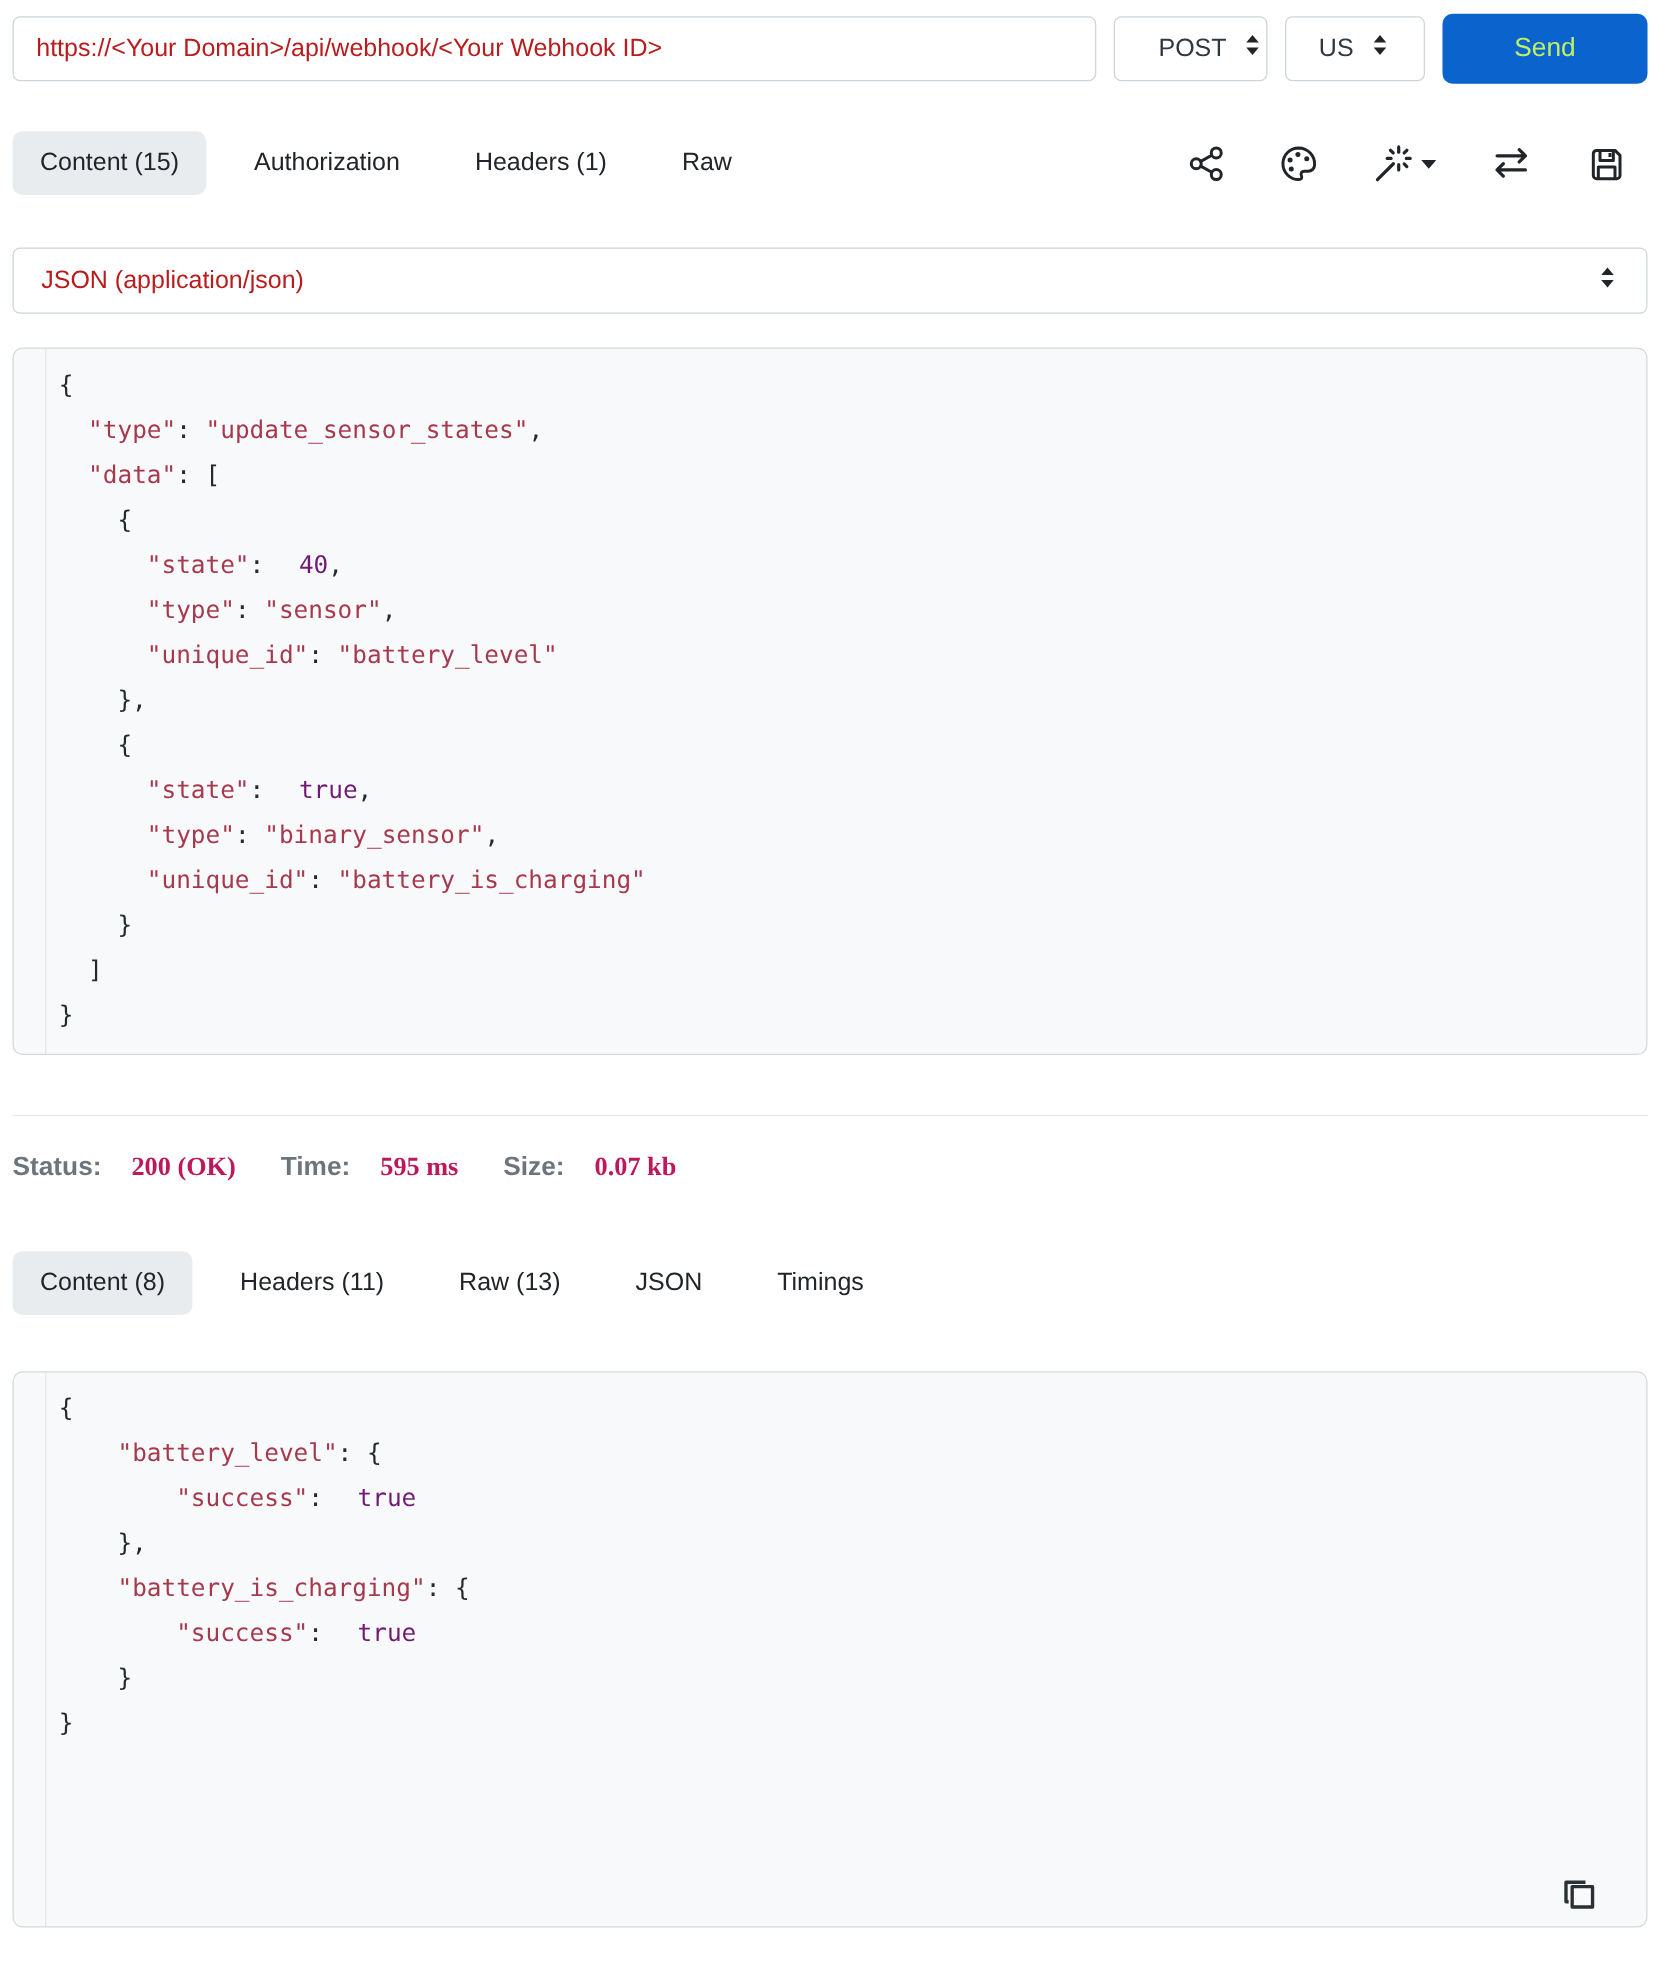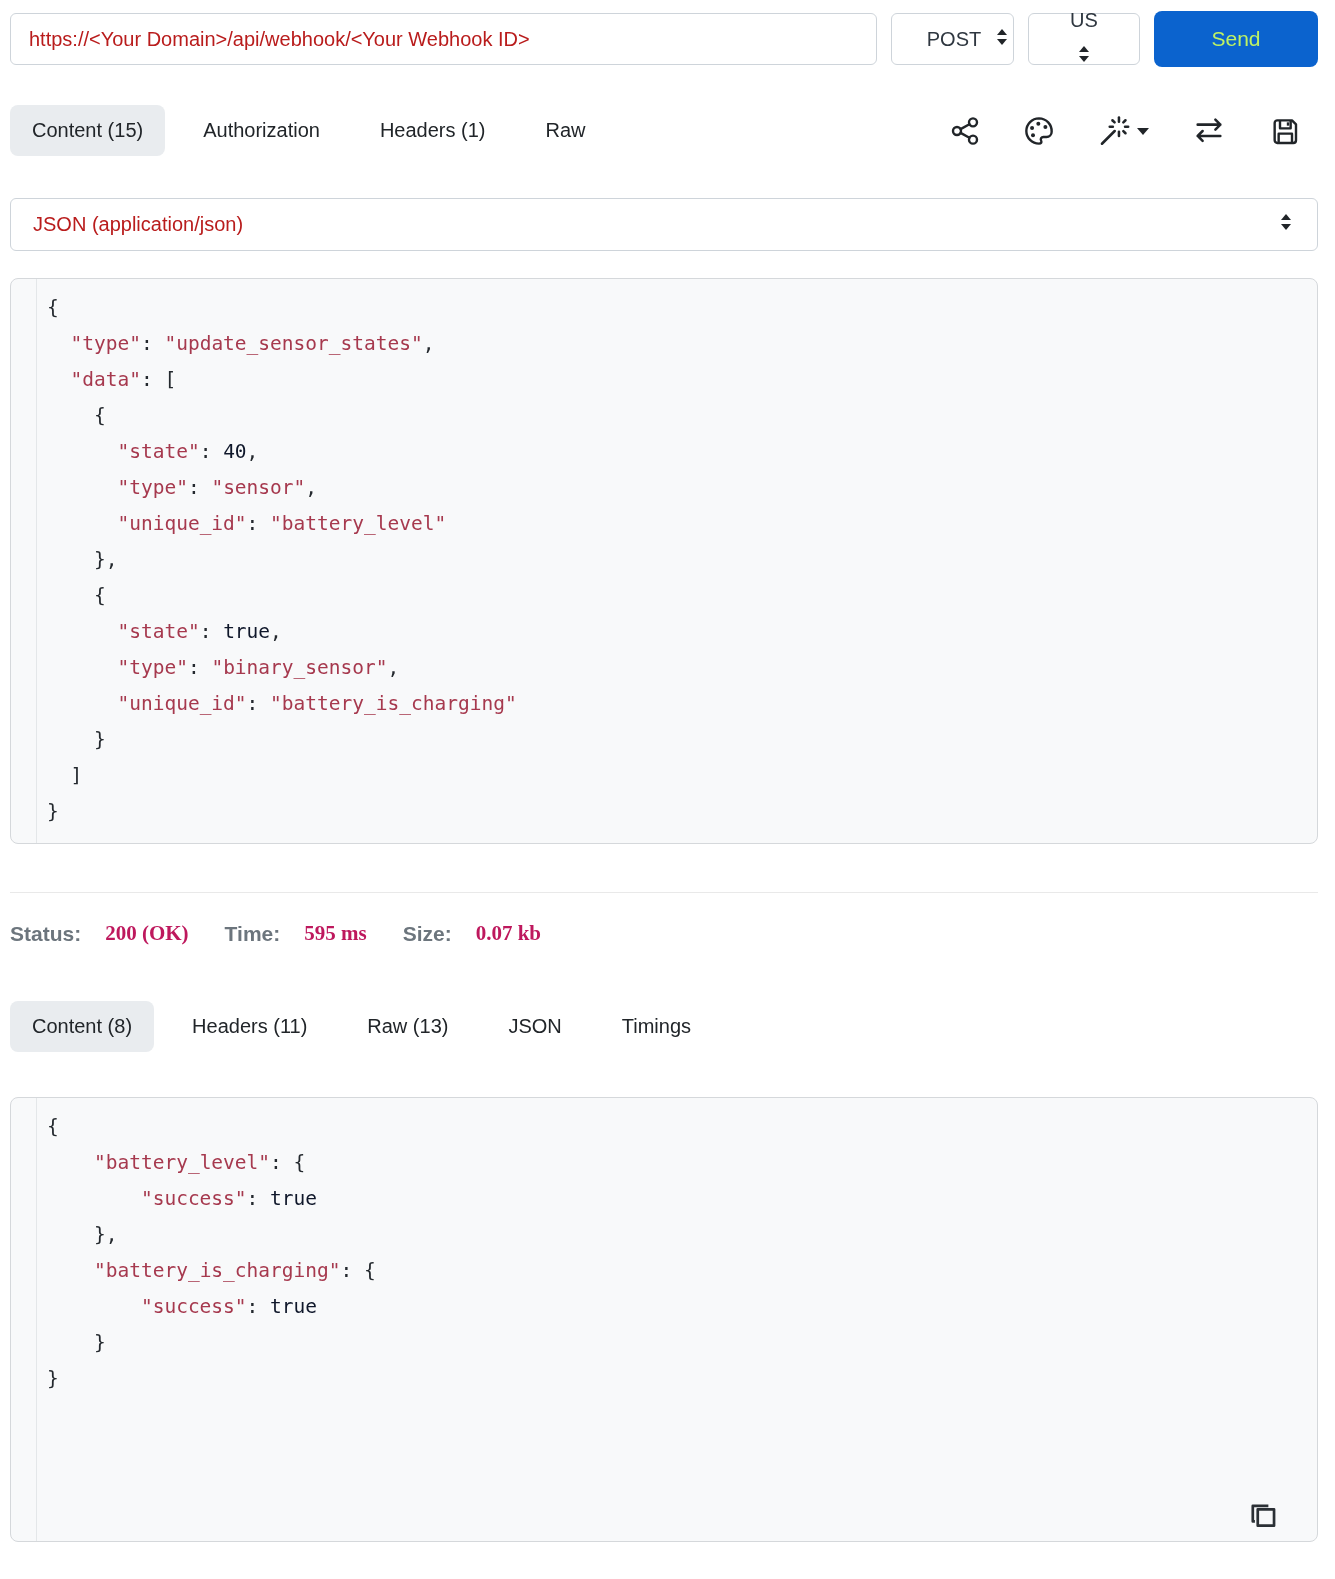--- a/index.html
+++ b/index.html
@@ -33,21 +33,21 @@
     display: flex;
     align-items: center;
     justify-content: center;
     gap: 12px;
     font-size: 20px;
     color: #2f3740;
     cursor: pointer;
     flex: 0 0 auto;
   }
   .select-method { width: 123px; padding-left: 33px; }
-  .select-region { width: 112px; flex-direction: column; }
+  .select-region { width: 112px; }
   .send-button {
     flex: 0 0 auto;
     width: 164px;
     height: 56px;
     border: none;
     border-radius: 8px;
     background: #0b63ce;
     color: #bef264;
     font-size: 21px;
     font-family: "Liberation Sans", sans-serif;
@@ -123,21 +123,21 @@
     margin: 0;
     padding: 11px 16px 13px 36px;
     font-family: "DejaVu Sans Mono", monospace;
     font-size: 19.5px;
     line-height: 36px;
     color: #24292e;
     white-space: pre;
   }
   .code-block.response-block { height: 445px; margin-top: 45px; }
   .tok-str  { color: #a6394e; }
-  .tok-num, .tok-atom { color: #0f172a; }
+  .tok-num, .tok-atom { color: #701a75; margin-left: 16px; }
 
   .copy-button {
     position: absolute;
     right: 38px;
     bottom: 6px;
     border: none;
     background: transparent;
     padding: 0;
     cursor: pointer;
     color: #2b3035;

